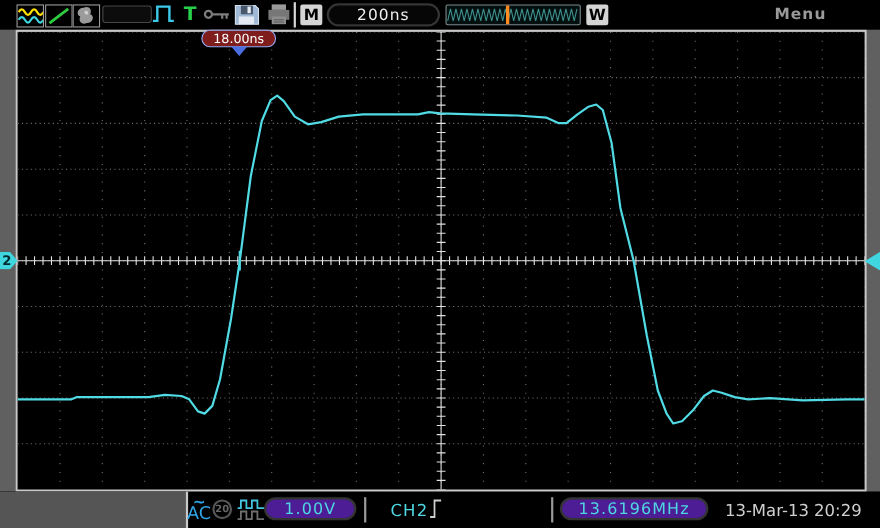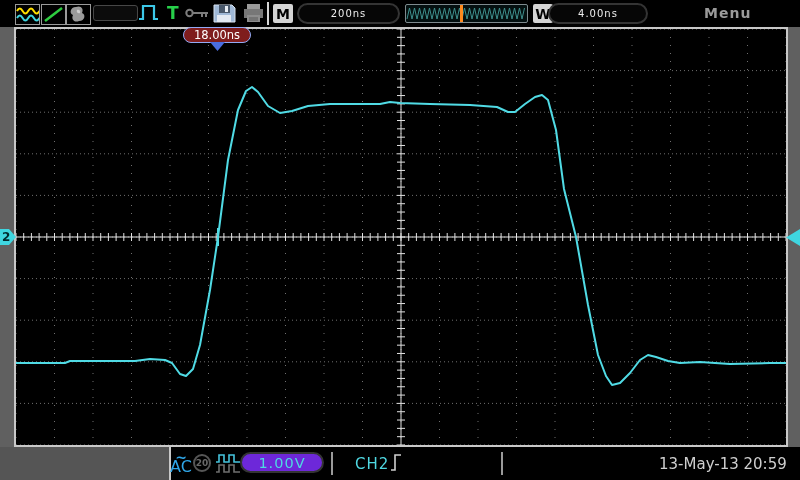--- a/index.html
+++ b/index.html
@@ -14,21 +14,21 @@
   .slot-empty { position:absolute; left:93px; top:5px; width:45px; height:16px;
                 border:1px solid #474747; border-radius:3px; background:#0c0c0c; }
   .tb-glyph { position:absolute; top:3px; display:flex; align-items:center; justify-content:center; }
   .t-letter { color:#27cf4a; font-size:17px; font-weight:bold; }
   .vdivider { position:absolute; width:2px; background:#d6d6d6; }
   .mw-box { position:absolute; top:4px; width:20px; height:19px; background:#d4d4d4; color:#000;
             font-weight:bold; font-size:14px; display:flex; align-items:center; justify-content:center;
             border-radius:2px; }
   .pill { position:absolute; top:3px; height:21px; background:#060606; border:2px solid #343434;
           border-radius:11px; display:flex; align-items:center; justify-content:center;
-          font-size:10px; letter-spacing:1px; }
+          font-size:14px; letter-spacing:1px; }
   .pill-white { color:#eeeeee; }
   .menu-label { position:absolute; left:704px; top:5px; color:#9a9a9a; font-size:14px; letter-spacing:1px;font-weight:bold; }
   .trig-strip { position:absolute; left:405px; top:4px; width:123px; height:19px;
                 background:#041010; border:1px solid #7e8a8e; border-radius:2px; }
   .trig-orange { position:absolute; left:45%; top:0; width:3px; height:100%; background:#ff8a1e; }
 
   
   .gutter { position:absolute; background:#606060; }
   .frame { position:absolute; left:14px; top:27px; width:774px; height:420px;
            border:2px solid #c8c8c8; background:#000; }
@@ -44,21 +44,21 @@
   .hpos-callout { position:absolute; left:183px; top:27px; z-index:7; }
   .hpos-pill { width:68px; height:16px; background:#7f1d1d; border:1px solid #93aaf5; border-radius:8px;
                color:#fff; font-size:11.5px; display:flex; align-items:center; justify-content:center; }
   .hpos-tri { position:absolute; left:27px; top:15px; width:15px; height:9px; background:#4a6de0;
               clip-path:polygon(0 0, 100% 0, 50% 100%); }
 
   
   .bottombar { position:absolute; left:0; top:447px; width:800px; height:33px; background:#000; }
   .bb-grayleft { position:absolute; left:0; top:0; width:170px; height:33px; background:#555555; }
   .bb-div { position:absolute; top:5px; width:2px; height:23px; background:#9a9a9a; }
-  .bpill { position:absolute; top:5px; height:21px; background:#6d28d9; border:2px solid #343434;
+  .bpill { position:absolute; top:5px; height:21px; background:#4c1d95; border:2px solid #343434;
            border-radius:11px; display:flex; align-items:center; justify-content:center;
            font-size:14.5px; letter-spacing:1px; color:#4fd8e2; }
   .ac-icon { position:absolute; left:170px; top:3px; width:22px; height:27px; color:#2fa6e8;
              display:flex; flex-direction:column; align-items:center; line-height:1; }
   .ac-icon .tilde { font-size:14px; font-weight:bold; height:9px; }
   .ac-icon .ac-txt { font-size:16px; font-weight:normal; }
   .bw-circle { position:absolute; left:193px; top:7px; width:18px; height:18px; border:2px solid #565656;
                border-radius:50%; color:#686868; font-size:9px; font-weight:bold;
                display:flex; align-items:center; justify-content:center; }
   .ch2-label { position:absolute; left:355px; top:8px; color:#4fd8e2; font-size:15px; letter-spacing:1px; }
@@ -128,21 +128,20 @@
     <div class="pill pill-white" style="left:297px; width:103px;">200ns</div>
 
     <div class="trig-strip">
       <svg width="121" height="17" viewBox="0 0 121 17">
         <polyline points="1,14 3.5,3 6,14 8.5,3 11,14 13.5,3 16,14 18.5,3 21,14 23.5,3 26,14 28.5,3 31,14 33.5,3 36,14 38.5,3 41,14 43.5,3 46,14 48.5,3 51,14 53.5,3 56,14 58.5,3 61,14 63.5,3 66,14 68.5,3 71,14 73.5,3 76,14 78.5,3 81,14 83.5,3 86,14 88.5,3 91,14 93.5,3 96,14 98.5,3 101,14 103.5,3 106,14 108.5,3 111,14 113.5,3 116,14 118.5,3" fill="none" stroke="#3e8f8c" stroke-width="1"></polyline>
       </svg>
       <div class="trig-orange"></div>
     </div>
 
     <div class="mw-box" style="left:533px;">W</div>
-    <div class="pill pill-white" style="left:548px; width:100px;">4.00ns</div>
 
     <div class="menu-label">Menu</div>
   </div>
 
   <div class="gutter" style="left:0; top:27px; width:14px; height:420px;"></div>
   <div class="gutter" style="left:788px; top:27px; width:12px; height:420px;"></div>
   <div class="frame"></div>
 
   <div class="plot">
     <svg width="770" height="416" viewBox="0 0 770 416">
@@ -370,16 +369,17 @@
 
     <div class="ch2-label">CH2</div>
     <div style="position:absolute; left:390px; top:5px;">
       <svg width="13" height="21" viewBox="0 0 13 21">
         <path d="M1,18 h4 V3 h6" fill="none" stroke="#cfcfcf" stroke-width="1.6"></path>
       </svg>
     </div>
 
     <div class="bb-div" style="left:501px;"></div>
 
-    <div class="date-label">13-May-13 20:59</div>
+    <div class="bpill" style="left:509px; width:135px;">13.6196MHz</div>
+    <div class="date-label">13-Mar-13 20:29</div>
   </div>
 
 </div>
 
 </body></html>

